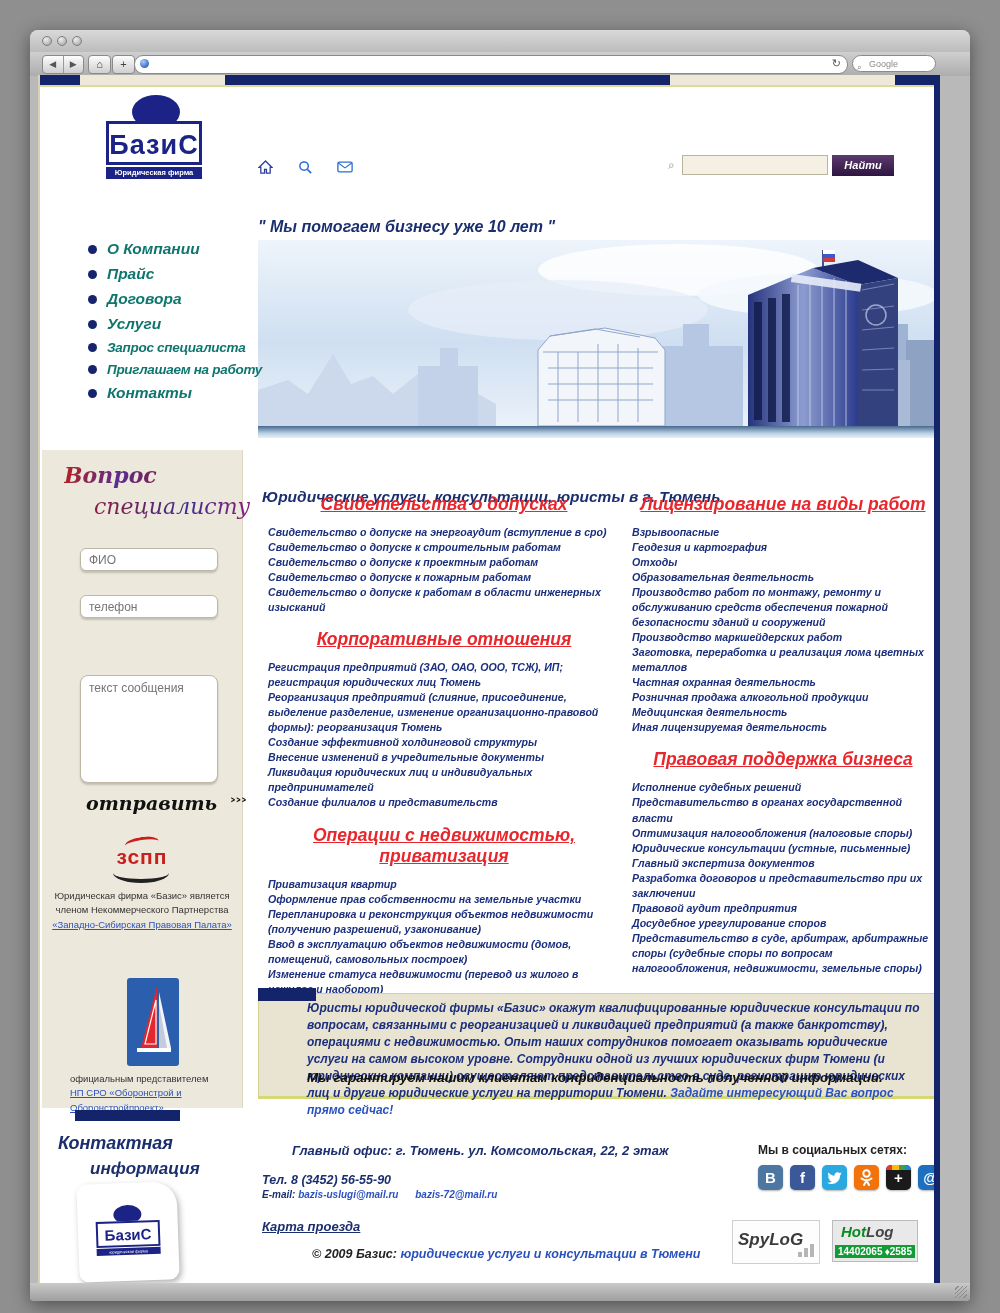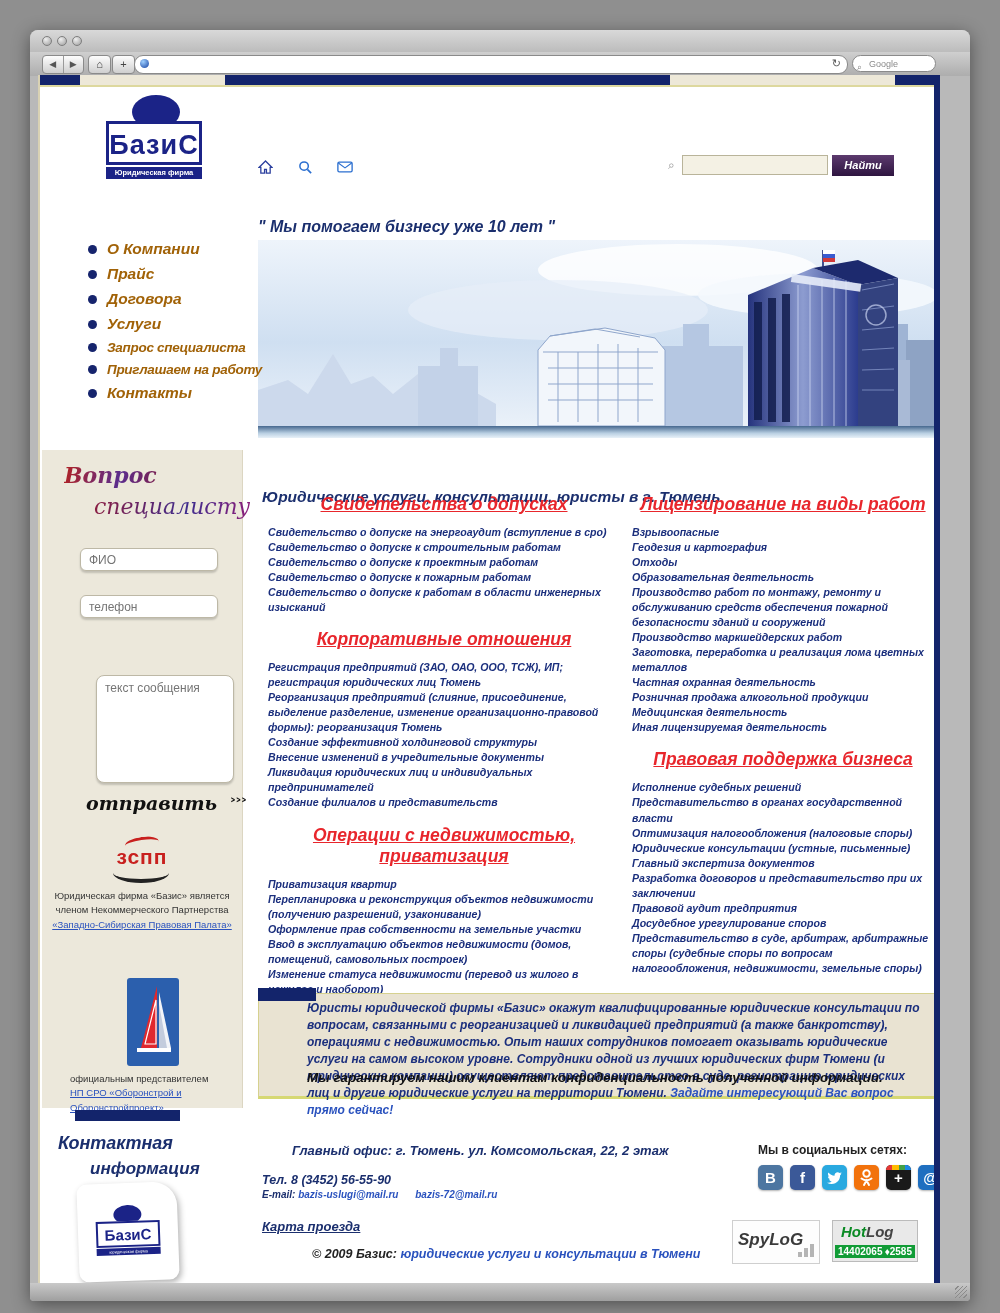--- a/index.html
+++ b/index.html
@@ -54,35 +54,35 @@
     color:#fff;font-size:11px;font-style:italic;font-weight:bold;text-align:center;line-height:20px;cursor:pointer;}
   
   .slogan{position:absolute;left:218px;top:143px;font-size:16px;font-weight:bold;font-style:italic;color:#1b2f6e;}
   .banner{position:absolute;left:218px;top:165px;width:678px;height:186px;overflow:hidden;}
   .bannerbar{position:absolute;left:218px;top:351px;width:678px;height:12px;
     background:linear-gradient(#46688f,#b9cfe2 60%,#e8f1f8);}
   
   .mainnav{position:absolute;left:48px;top:165px;width:170px;}
   .nav-item{display:flex;align-items:center;margin-bottom:7px;cursor:pointer;}
   .nav-item .bullet{width:9px;height:9px;border-radius:50%;background:#16246d;margin-right:10px;flex:0 0 auto;}
-  .nav-item .lbl{font-size:15.5px;font-weight:bold;font-style:italic;color:#a16207;white-space:nowrap;}
+  .nav-item .lbl{font-size:15.5px;font-weight:bold;font-style:italic;color:#0f766e;white-space:nowrap;}
   .nav-item.small .lbl{font-size:13.5px;font-family:"Liberation Sans",sans-serif;letter-spacing:-.3px;}
   
   .sidebar{position:absolute;left:2px;top:375px;width:200px;height:658px;background:#ece8db;border-right:1px solid #dcd6c2;}
   .qtitle1{position:absolute;left:22px;top:12px;font-family:"DejaVu Serif",serif;font-style:italic;font-weight:bold;
     font-size:22px;background:linear-gradient(100deg,#b22222,#5b2d8e 60%,#7a1f4f);-webkit-background-clip:text;
     background-clip:text;color:transparent;}
   .qtitle2{position:absolute;left:52px;top:44px;font-family:"DejaVu Serif",serif;font-style:italic;font-weight:normal;
     font-size:22px;background:linear-gradient(100deg,#8c1d40,#3f2d8e 60%,#8e1f7a);-webkit-background-clip:text;
     background-clip:text;color:transparent;}
   .sb-input{position:absolute;left:38px;width:138px;height:23px;border:1px solid #bdb8a6;border-radius:6px;
     background:#fff;box-shadow:0 2px 2px rgba(0,0,0,.18);font-size:12px;color:#555;padding:0 8px;box-sizing:border-box;}
   .sb-area{position:absolute;left:38px;top:225px;width:138px;height:108px;border:1px solid #bdb8a6;border-radius:8px;
     background:#fff;box-shadow:0 2px 2px rgba(0,0,0,.18);font-size:12px;color:#555;padding:5px 8px;box-sizing:border-box;
-    font-family:"Liberation Sans",sans-serif;resize:none;margin-left:16px;}
+    font-family:"Liberation Sans",sans-serif;resize:none;}
   .send{position:absolute;left:44px;top:342px;font-family:"DejaVu Serif",serif;font-style:italic;font-weight:bold;
     font-size:19px;color:#111;cursor:pointer;}
   .send .arr{font-size:15px;letter-spacing:-2px;margin-left:12px;font-style:normal;}
   .zspp{position:absolute;left:0;top:395px;width:200px;text-align:center;}
   .zspp .zlogo{font-size:21px;font-weight:bold;color:#c8201e;letter-spacing:1px;position:relative;display:inline-block;}
   .zspp .zlogo:before{content:"";position:absolute;left:8px;top:-8px;width:34px;height:10px;border-top:3px solid #c8201e;
     border-radius:50%;transform:rotate(-8deg);}
   .zspp .zlogo:after{content:"";position:absolute;left:-4px;bottom:-14px;width:56px;height:16px;border-bottom:4px solid #222;
     border-radius:50%;}
   .zspp .ztext{margin-top:20px;font-size:9.5px;color:#333;line-height:1.5;}
@@ -354,22 +354,22 @@
           <div class="sec-item">Свидетельство о допуске к работам в области инженерных изысканий</div>
           <div class="sec-h">Корпоративные отношения</div>
           <div class="sec-item">Регистрация предприятий (ЗАО, ОАО, ООО, ТСЖ), ИП; регистрация юридических лиц Тюмень</div>
           <div class="sec-item">Реорганизация предприятий (слияние, присоединение, выделение разделение, изменение организационно-правовой формы): реорганизация Тюмень</div>
           <div class="sec-item">Создание эффективной холдинговой структуры</div>
           <div class="sec-item">Внесение изменений в учредительные документы</div>
           <div class="sec-item">Ликвидация юридических лиц и индивидуальных предпринимателей</div>
           <div class="sec-item">Создание филиалов и представительств</div>
           <div class="sec-h">Операции с недвижимостью, приватизация</div>
           <div class="sec-item">Приватизация квартир</div>
+          <div class="sec-item">Оформление прав собственности на земельные участки</div>
           <div class="sec-item">Перепланировка и реконструкция объектов недвижимости (получению разрешений, узаконивание)</div>
-          <div class="sec-item">Оформление прав собственности на земельные участки</div>
           <div class="sec-item">Ввод в эксплуатацию объектов недвижимости (домов, помещений, самовольных построек)</div>
           <div class="sec-item">Изменение статуса недвижимости (перевод из жилого в нежилое и наоборот)</div>
           <div class="sec-item">Регистрация прав на объекты недвижимости</div>
         </div>
       <div class="col right" id="col-right">
           <div class="sec-h">Лицензирование на виды работ</div>
           <div class="sec-item">Взрывоопасные</div>
           <div class="sec-item">Геодезия и картография</div>
           <div class="sec-item">Отходы</div>
           <div class="sec-item">Образовательная деятельность</div>

